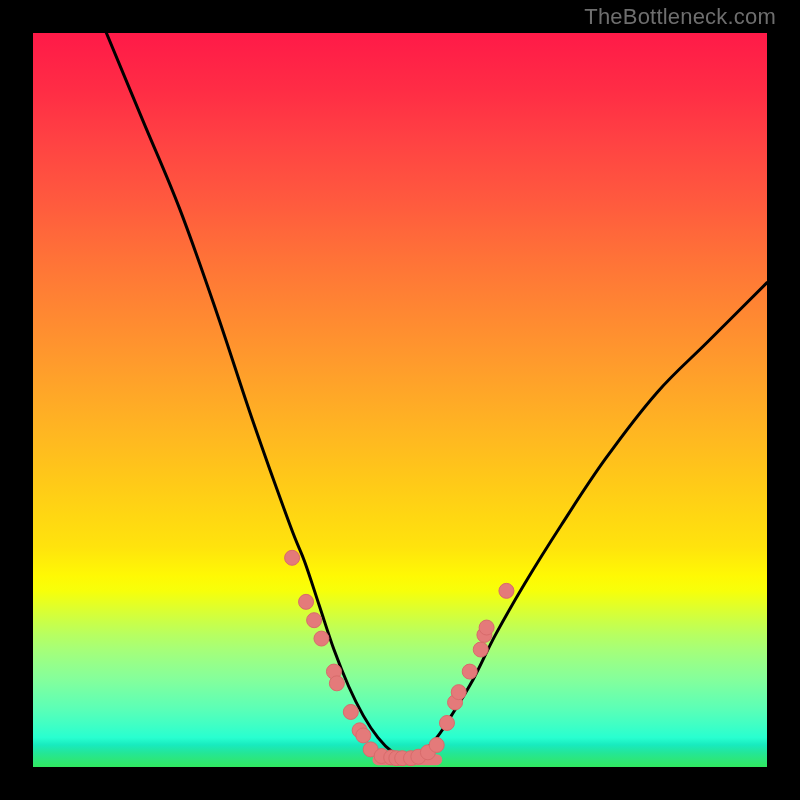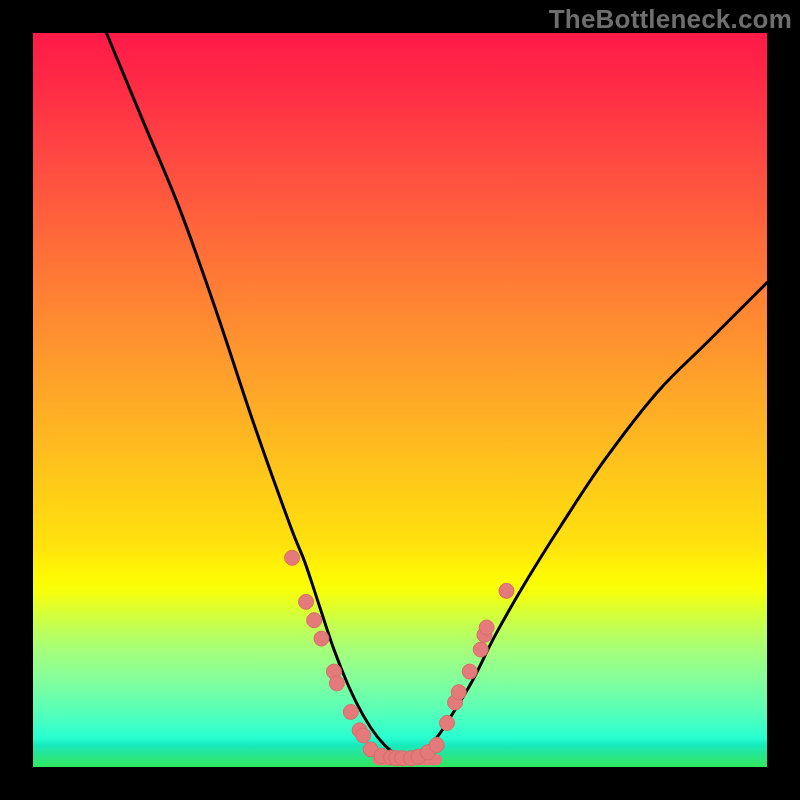--- a/index.html
+++ b/index.html
@@ -49,24 +49,24 @@
       #28ffd0 96%,
       #18eabe 97%,
       #23e69a 98%,
       #2ce77b 99%,
       #30e861 100%
     );
   }
   .watermark {
     position: absolute;
     top: 4px;
-    right: 8px;
+    right: 24px;
     color: #6e6e6e;
-    font-size: 26px;
-    font-weight: bold;
+    font-size: 22px;
+    font-weight: normal;
     letter-spacing: 0.2px;
     user-select: none;
   }
   svg.curves {
     position: absolute;
     left: 0;
     top: 0;
     width: 734px;
     height: 734px;
   }

